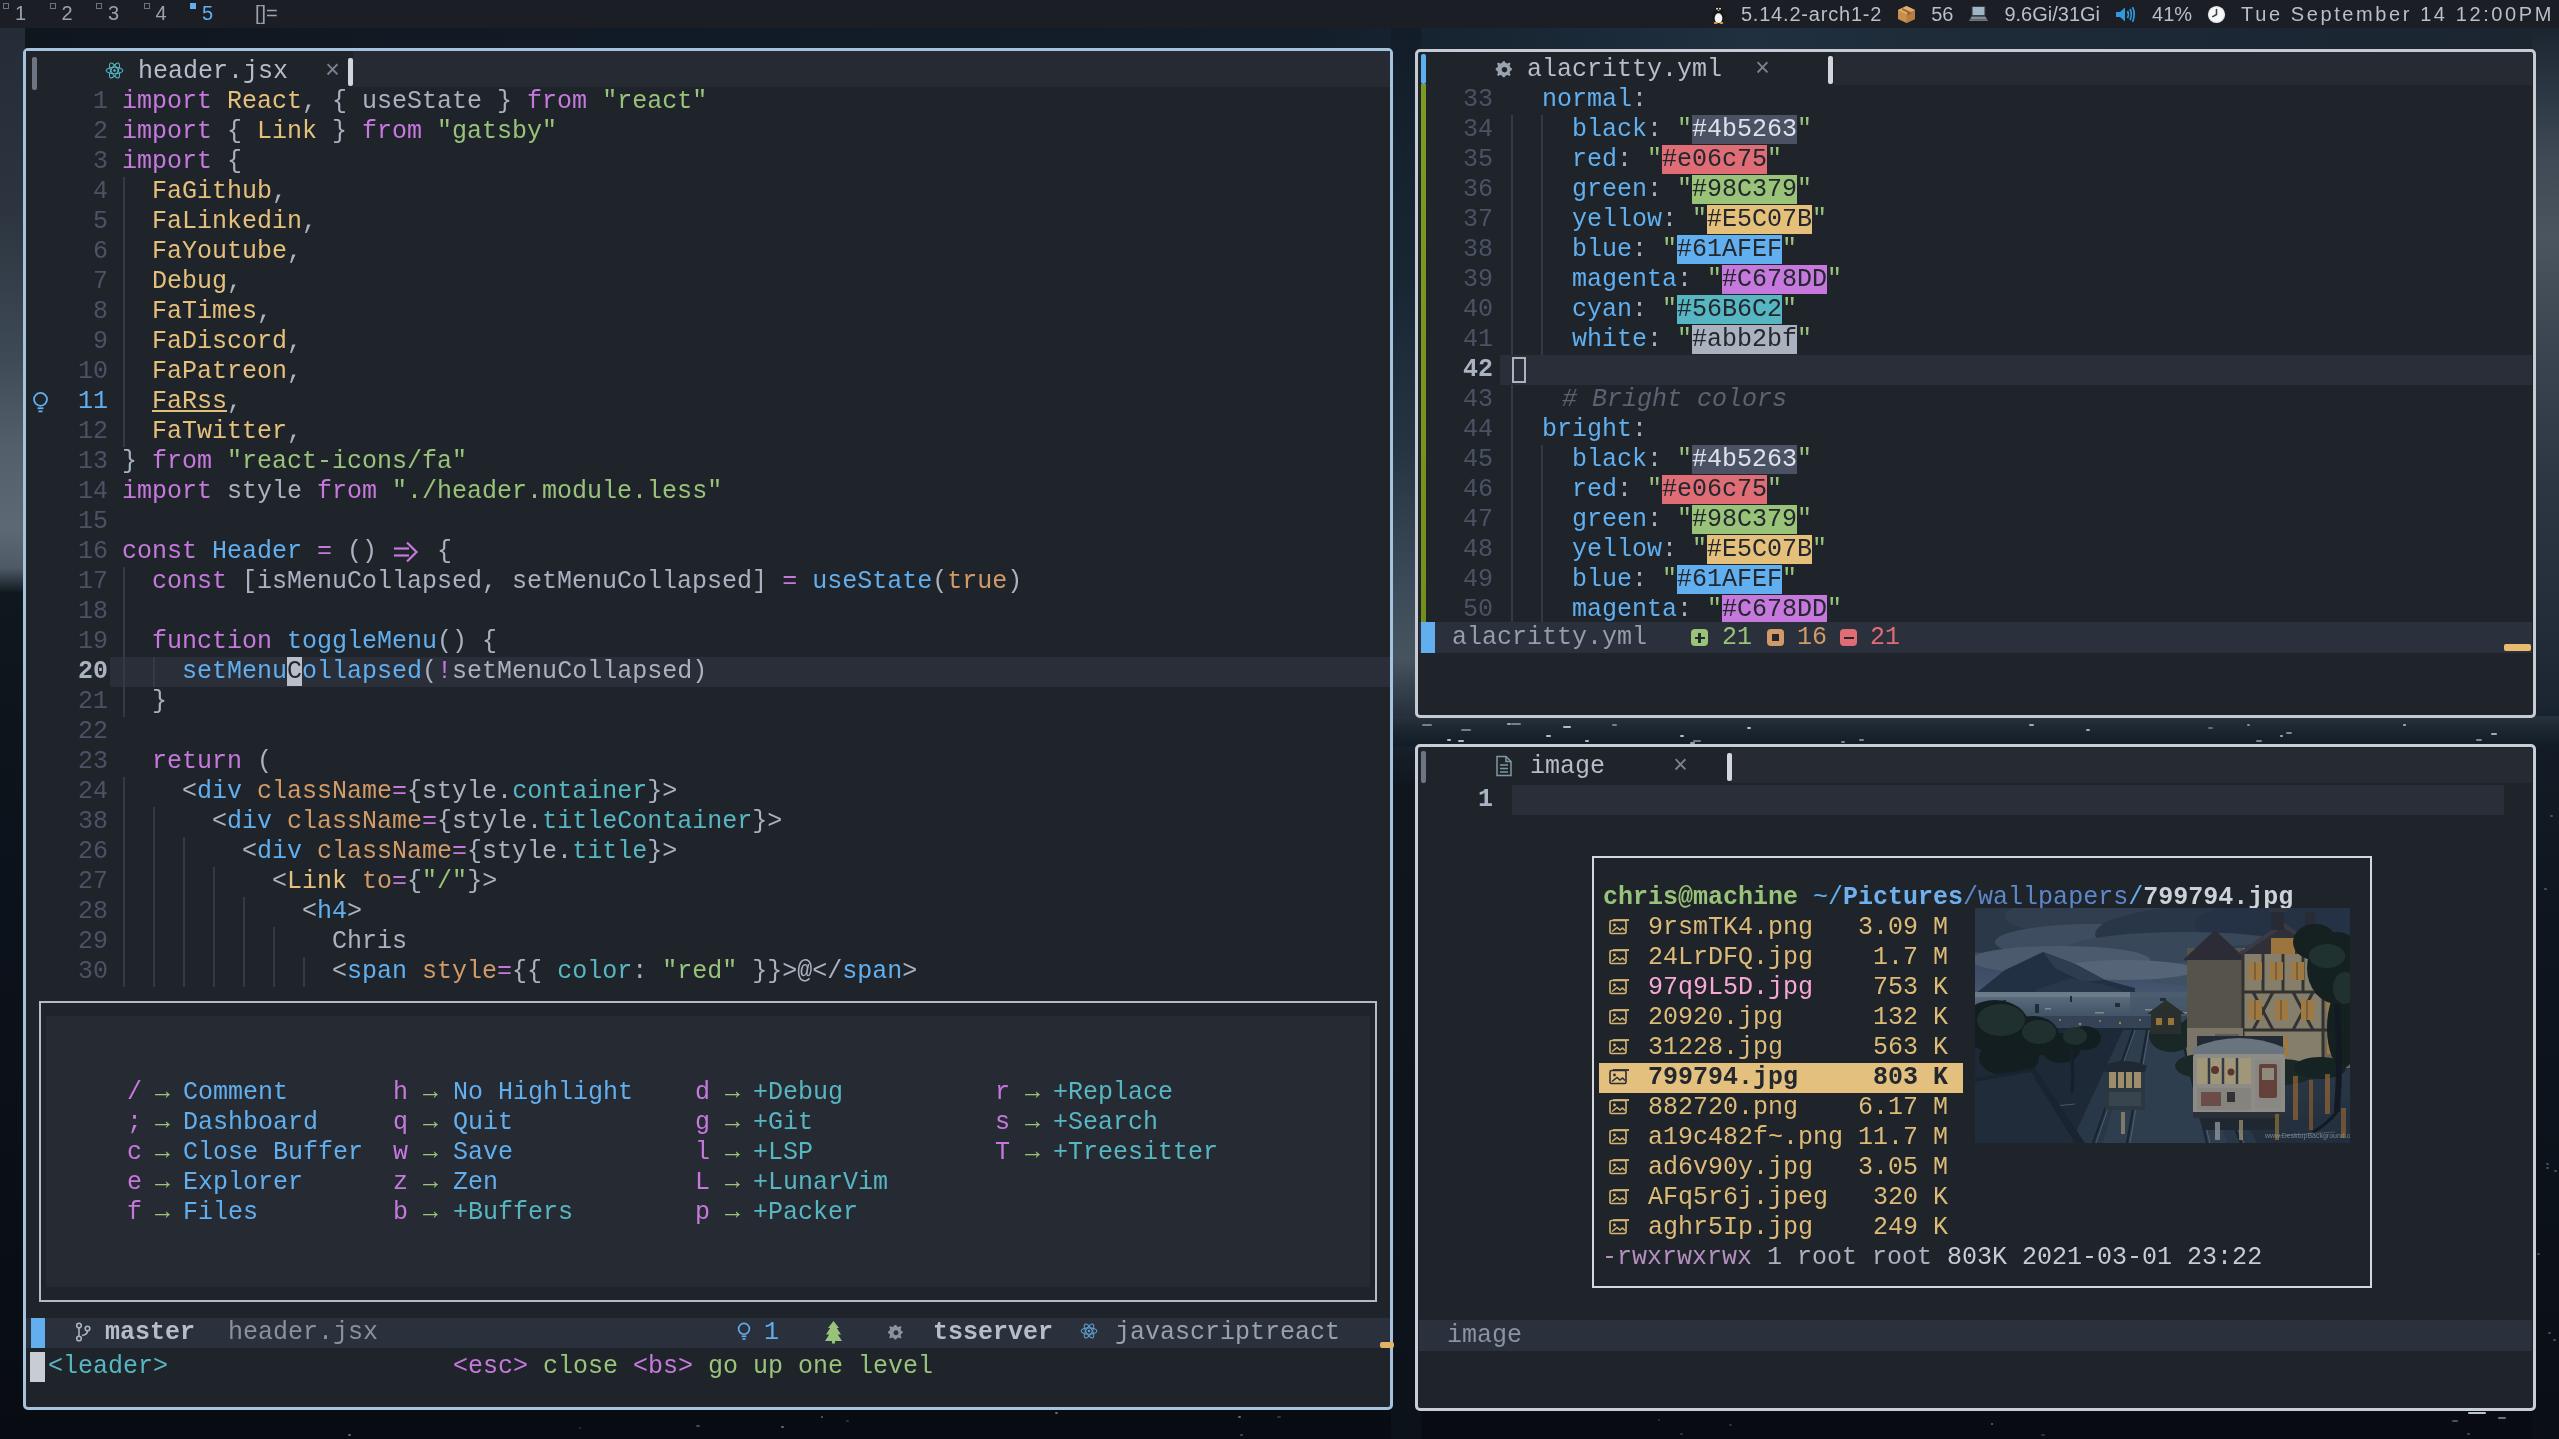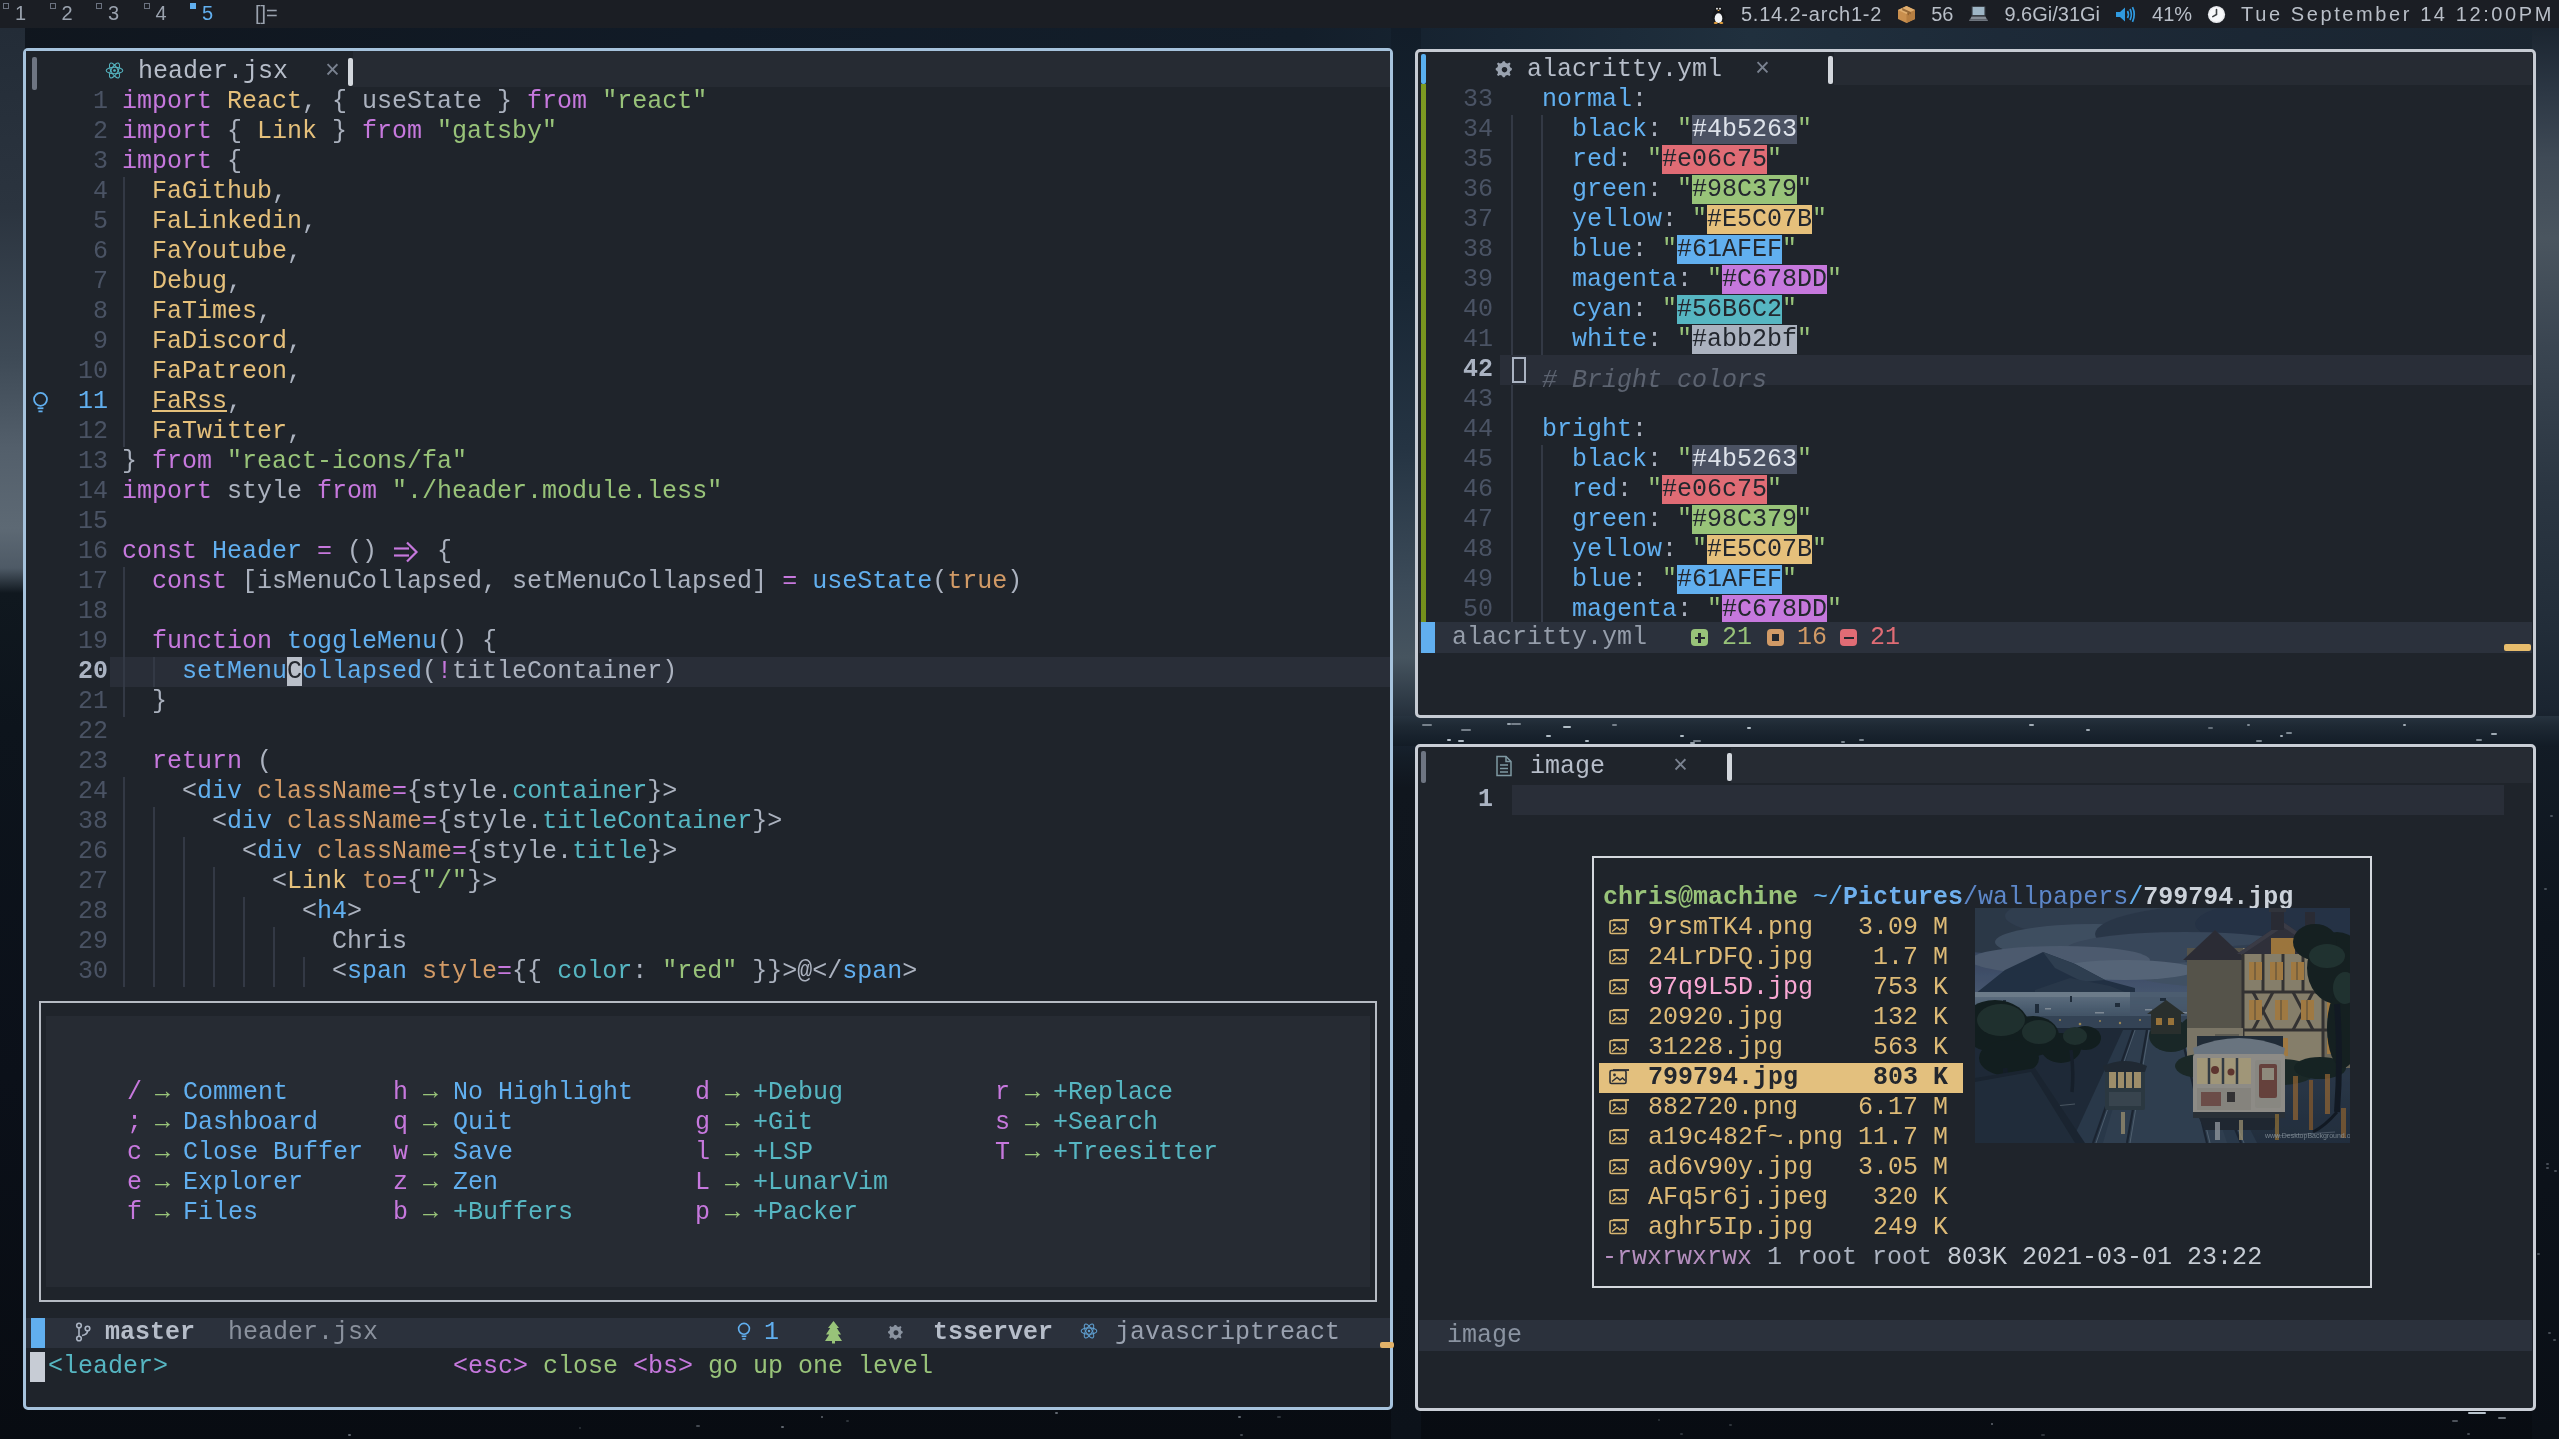--- a/index.html
+++ b/index.html
@@ -210,21 +210,21 @@
 <div class="row mono" style="top:447px;"><i class="fg">} </i><i class="mg">from</i><i class="fg"> </i><i class="gr">"react-icons/fa"</i></div>
 <div class="row mono" style="top:477px;"><i class="mg">import</i><i class="fg"> style </i><i class="mg">from</i><i class="fg"> </i><i class="gr">"./header.module.less"</i></div>
 <div class="row mono" style="top:537px;"><i class="mg">const</i><i class="fg"> </i><i class="bl">Header</i><i class="fg"> </i><i class="mg">=</i><i class="fg"> () </i><i style="visibility:hidden;">→  </i><i class="fg">{</i></div>
 <svg class="abs" style="left:392px;top:540px;" width="28" height="24" viewBox="0 0 28 24" stroke="#c678dd" stroke-width="2.2" fill="none">
     <path d="M2 8.5 L17 8.5"></path>
     <path d="M2 15.5 L17 15.5"></path>
     <path d="M15 2.5 L24.5 12 L15 21.5"></path>
   </svg>
 <div class="row mono" style="top:567px;"><i class="mg">  const</i><i class="fg"> [isMenuCollapsed, setMenuCollapsed] </i><i class="mg">=</i><i class="fg"> </i><i class="bl">useState</i><i class="fg">(</i><i class="or">true</i><i class="fg">)</i></div>
 <div class="row mono" style="top:627px;"><i class="mg">  function</i><i class="fg"> </i><i class="bl">toggleMenu</i><i class="fg">() {</i></div>
-<div class="row mono" style="top:657px;"><i class="bl">    setMenu</i><i style="background:#b9bfc9;color:#23272e;">C</i><i class="bl">ollapsed</i><i class="fg">(</i><i class="mg">!</i><i class="fg">titleContainer)</i></div>
+<div class="row mono" style="top:657px;"><i class="bl">    setMenu</i><i style="background:#b9bfc9;color:#23272e;">C</i><i class="bl">ollapsed</i><i class="fg">(</i><i class="mg">!</i><i class="fg">setMenuCollapsed)</i></div>
 <div class="row mono" style="top:687px;"><i class="fg">  }</i></div>
 <div class="row mono" style="top:747px;"><i class="mg">  return</i><i class="fg"> (</i></div>
 <div class="row mono" style="top:777px;"><i class="fg">    &lt;</i><i class="bl">div</i><i class="fg"> </i><i class="or">className</i><i class="mg">=</i><i class="fg">{style.</i><i class="cy">container</i><i class="fg">}&gt;</i></div>
 <div class="row mono" style="top:807px;"><i class="fg">      &lt;</i><i class="bl">div</i><i class="fg"> </i><i class="or">className</i><i class="mg">=</i><i class="fg">{style.</i><i class="cy">titleContainer</i><i class="fg">}&gt;</i></div>
 <div class="row mono" style="top:837px;"><i class="fg">        &lt;</i><i class="bl">div</i><i class="fg"> </i><i class="or">className</i><i class="mg">=</i><i class="fg">{style.</i><i class="cy">title</i><i class="fg">}&gt;</i></div>
 <div class="row mono" style="top:867px;"><i class="fg">          &lt;</i><i class="yl">Link</i><i class="fg"> </i><i class="or">to</i><i class="mg">=</i><i class="fg">{</i><i class="gr">"/"</i><i class="fg">}&gt;</i></div>
 <div class="row mono" style="top:897px;"><i class="fg">            &lt;</i><i class="bl">h4</i><i class="fg">&gt;</i></div>
 <div class="row mono" style="top:927px;"><i class="fg">              Chris</i></div>
 <div class="row mono" style="top:957px;"><i class="fg">              &lt;</i><i class="bl">span</i><i class="fg"> </i><i class="or">style</i><i class="mg">=</i><i class="fg">{{ </i><i class="cy">color</i><i class="fg">: </i><i class="gr">"red"</i><i class="fg"> }}&gt;@&lt;/</i><i class="bl">span</i><i class="fg">&gt;</i></div>
 <div class="abs" style="left:39px;top:1001px;width:1338px;height:301px;border:2px solid #b6bbc3;"></div>
@@ -353,21 +353,21 @@
 <div class="abs mono" style="left:1390px;top:595px;width:103px;text-align:right;color:#4a5364;">50</div>
 <div class="abs mono" style="left:1512px;top:85px;"><i class="bl">  normal</i><i class="fg">:</i></div>
 <div class="abs mono" style="left:1512px;top:115px;"><i class="bl">    black</i><i class="fg">:</i><i class="fg"> </i><i class="gr">"</i><i style="background:#4b5263;color:#dde2ea;">#4b5263</i><i class="gr">"</i></div>
 <div class="abs mono" style="left:1512px;top:145px;"><i class="bl">    red</i><i class="fg">:</i><i class="fg"> </i><i class="gr">"</i><i style="background:#e06c75;color:#23272e;">#e06c75</i><i class="gr">"</i></div>
 <div class="abs mono" style="left:1512px;top:175px;"><i class="bl">    green</i><i class="fg">:</i><i class="fg"> </i><i class="gr">"</i><i style="background:#98C379;color:#23272e;">#98C379</i><i class="gr">"</i></div>
 <div class="abs mono" style="left:1512px;top:205px;"><i class="bl">    yellow</i><i class="fg">:</i><i class="fg"> </i><i class="gr">"</i><i style="background:#E5C07B;color:#23272e;">#E5C07B</i><i class="gr">"</i></div>
 <div class="abs mono" style="left:1512px;top:235px;"><i class="bl">    blue</i><i class="fg">:</i><i class="fg"> </i><i class="gr">"</i><i style="background:#61AFEF;color:#23272e;">#61AFEF</i><i class="gr">"</i></div>
 <div class="abs mono" style="left:1512px;top:265px;"><i class="bl">    magenta</i><i class="fg">:</i><i class="fg"> </i><i class="gr">"</i><i style="background:#C678DD;color:#23272e;">#C678DD</i><i class="gr">"</i></div>
 <div class="abs mono" style="left:1512px;top:295px;"><i class="bl">    cyan</i><i class="fg">:</i><i class="fg"> </i><i class="gr">"</i><i style="background:#56B6C2;color:#23272e;">#56B6C2</i><i class="gr">"</i></div>
 <div class="abs mono" style="left:1512px;top:325px;"><i class="bl">    white</i><i class="fg">:</i><i class="fg"> </i><i class="gr">"</i><i style="background:#abb2bf;color:#23272e;">#abb2bf</i><i class="gr">"</i></div>
-<div class="abs mono" style="left:1512px;top:366px;"><i class="gy it">  # Bright colors</i></div>
+<div class="abs mono" style="left:1512px;top:385px;padding-left:20px;"><i class="gy it">  # Bright colors</i></div>
 <div class="abs mono" style="left:1512px;top:415px;"><i class="bl">  bright</i><i class="fg">:</i></div>
 <div class="abs mono" style="left:1512px;top:445px;"><i class="bl">    black</i><i class="fg">:</i><i class="fg"> </i><i class="gr">"</i><i style="background:#4b5263;color:#dde2ea;">#4b5263</i><i class="gr">"</i></div>
 <div class="abs mono" style="left:1512px;top:475px;"><i class="bl">    red</i><i class="fg">:</i><i class="fg"> </i><i class="gr">"</i><i style="background:#e06c75;color:#23272e;">#e06c75</i><i class="gr">"</i></div>
 <div class="abs mono" style="left:1512px;top:505px;"><i class="bl">    green</i><i class="fg">:</i><i class="fg"> </i><i class="gr">"</i><i style="background:#98C379;color:#23272e;">#98C379</i><i class="gr">"</i></div>
 <div class="abs mono" style="left:1512px;top:535px;"><i class="bl">    yellow</i><i class="fg">:</i><i class="fg"> </i><i class="gr">"</i><i style="background:#E5C07B;color:#23272e;">#E5C07B</i><i class="gr">"</i></div>
 <div class="abs mono" style="left:1512px;top:565px;"><i class="bl">    blue</i><i class="fg">:</i><i class="fg"> </i><i class="gr">"</i><i style="background:#61AFEF;color:#23272e;">#61AFEF</i><i class="gr">"</i></div>
 <div class="abs mono" style="left:1512px;top:595px;"><i class="bl">    magenta</i><i class="fg">:</i><i class="fg"> </i><i class="gr">"</i><i style="background:#C678DD;color:#23272e;">#C678DD</i><i class="gr">"</i></div>
 <div class="abs" style="left:1419px;top:622px;width:1113px;height:31px;background:#2b313c;"></div>
 <div class="abs" style="left:1421px;top:622px;width:14px;height:31px;background:#61afef;"></div>
 <div class="abs mono" style="left:1452px;top:623px;color:#959daa;">alacritty.yml</div>

